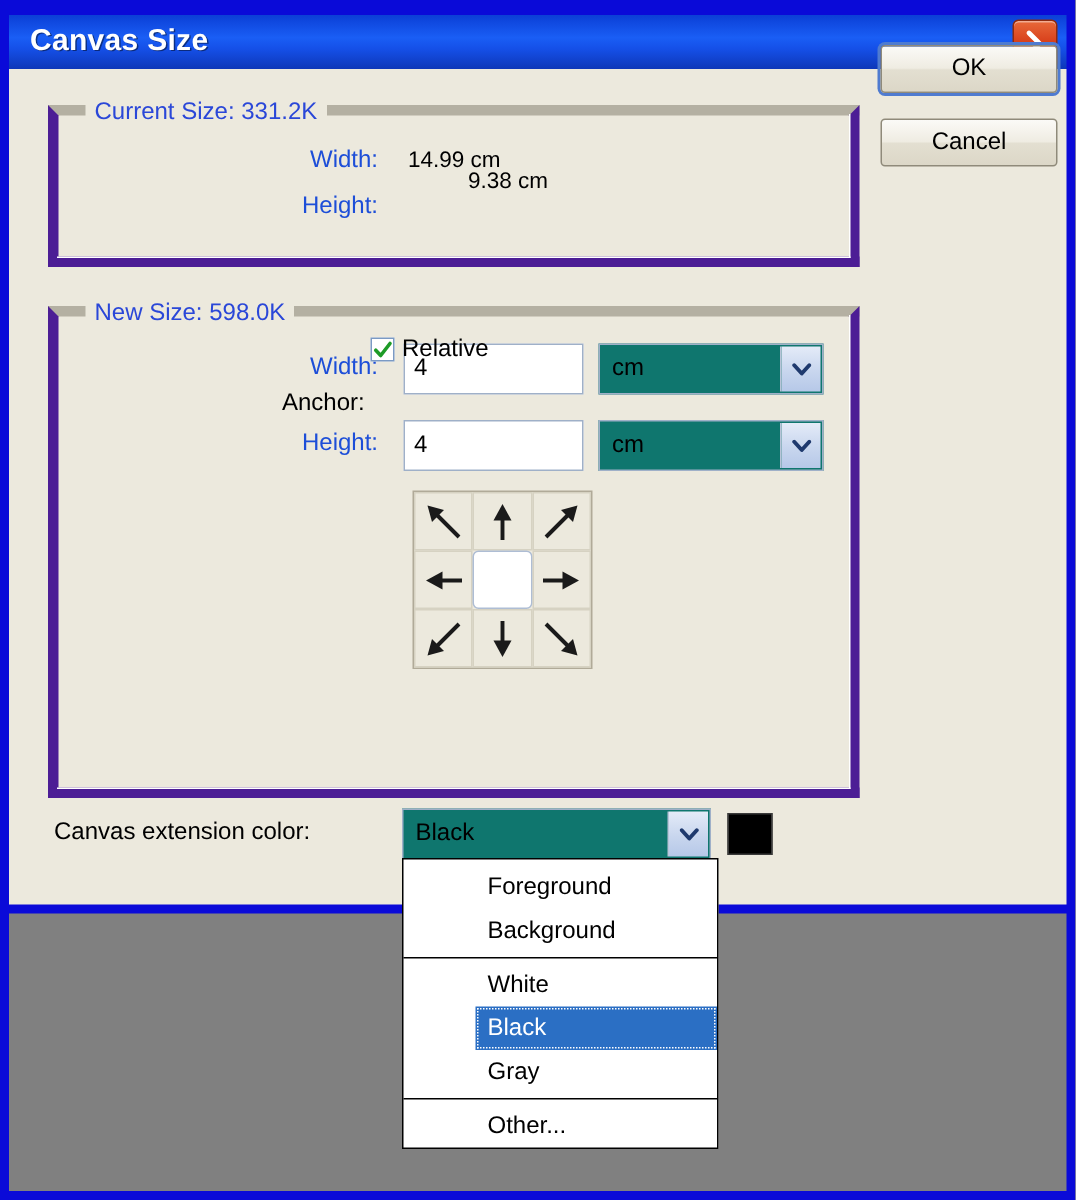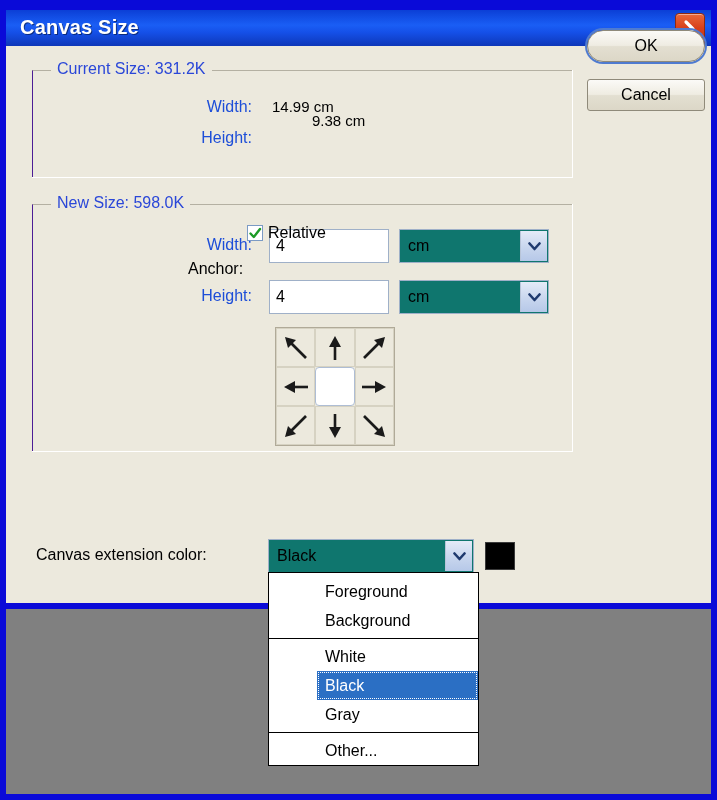--- a/index.html
+++ b/index.html
@@ -63,21 +63,21 @@
     position: absolute;
     left: 6px; top: 46px;
     width: 705px;
     height: 557px;
     background: #ece9dd;
   }
 
   
   .group-box {
     position: absolute;
-    border: 1px solid #4c1d95;
+    border: 7px solid #4c1d95;
     border-top-color: #b4b0a2;
     background: transparent;
     box-sizing: border-box;
     text-decoration: underline;
   }
   .group-box::after {
     content: "";
     position: absolute;
     left: -1px; top: -1px; right: -1px; bottom: -1px;
     border: 1px solid #ffffff;
@@ -89,21 +89,21 @@
     top: -11px;
     left: 18px;
     padding: 0 6px;
     background: #ece9dd;
     color: #2a47d8;
     font-size: 16px;
     white-space: nowrap;
   }
 
   #current-size-group { left: 26px; top: 24px; width: 541px; height: 108px; }
-  #new-size-group     { left: 26px; top: 158px; width: 541px; height: 248px; }
+  #new-size-group     { left: 26px; top: 158px; width: 541px; height: 328px; }
   .readonly-value { position: absolute; }
 
   
   .field-label {
     position: absolute;
     font-size: 16px;
     text-align: right;
     white-space: nowrap;
     color: #1d4ed8;
   }
@@ -258,21 +258,20 @@
     border-radius: 3px;
     font-family: "Liberation Sans", sans-serif;
     font-size: 16px;
     color: #000;
     cursor: pointer;
     text-align: center;
   }
   #ok-button {
     left: 587px; top: 30px; width: 118px; height: 32px;
     box-shadow: 0 0 0 2px #4f7bd0;
-    border-radius: 16px;
   }
   #cancel-button { left: 587px; top: 79px; width: 118px; height: 32px; }
 
   
   #canvas-area {
     position: absolute;
     left: 6px; top: 609px;
     width: 705px;
     height: 185px;
     background: #808080;

